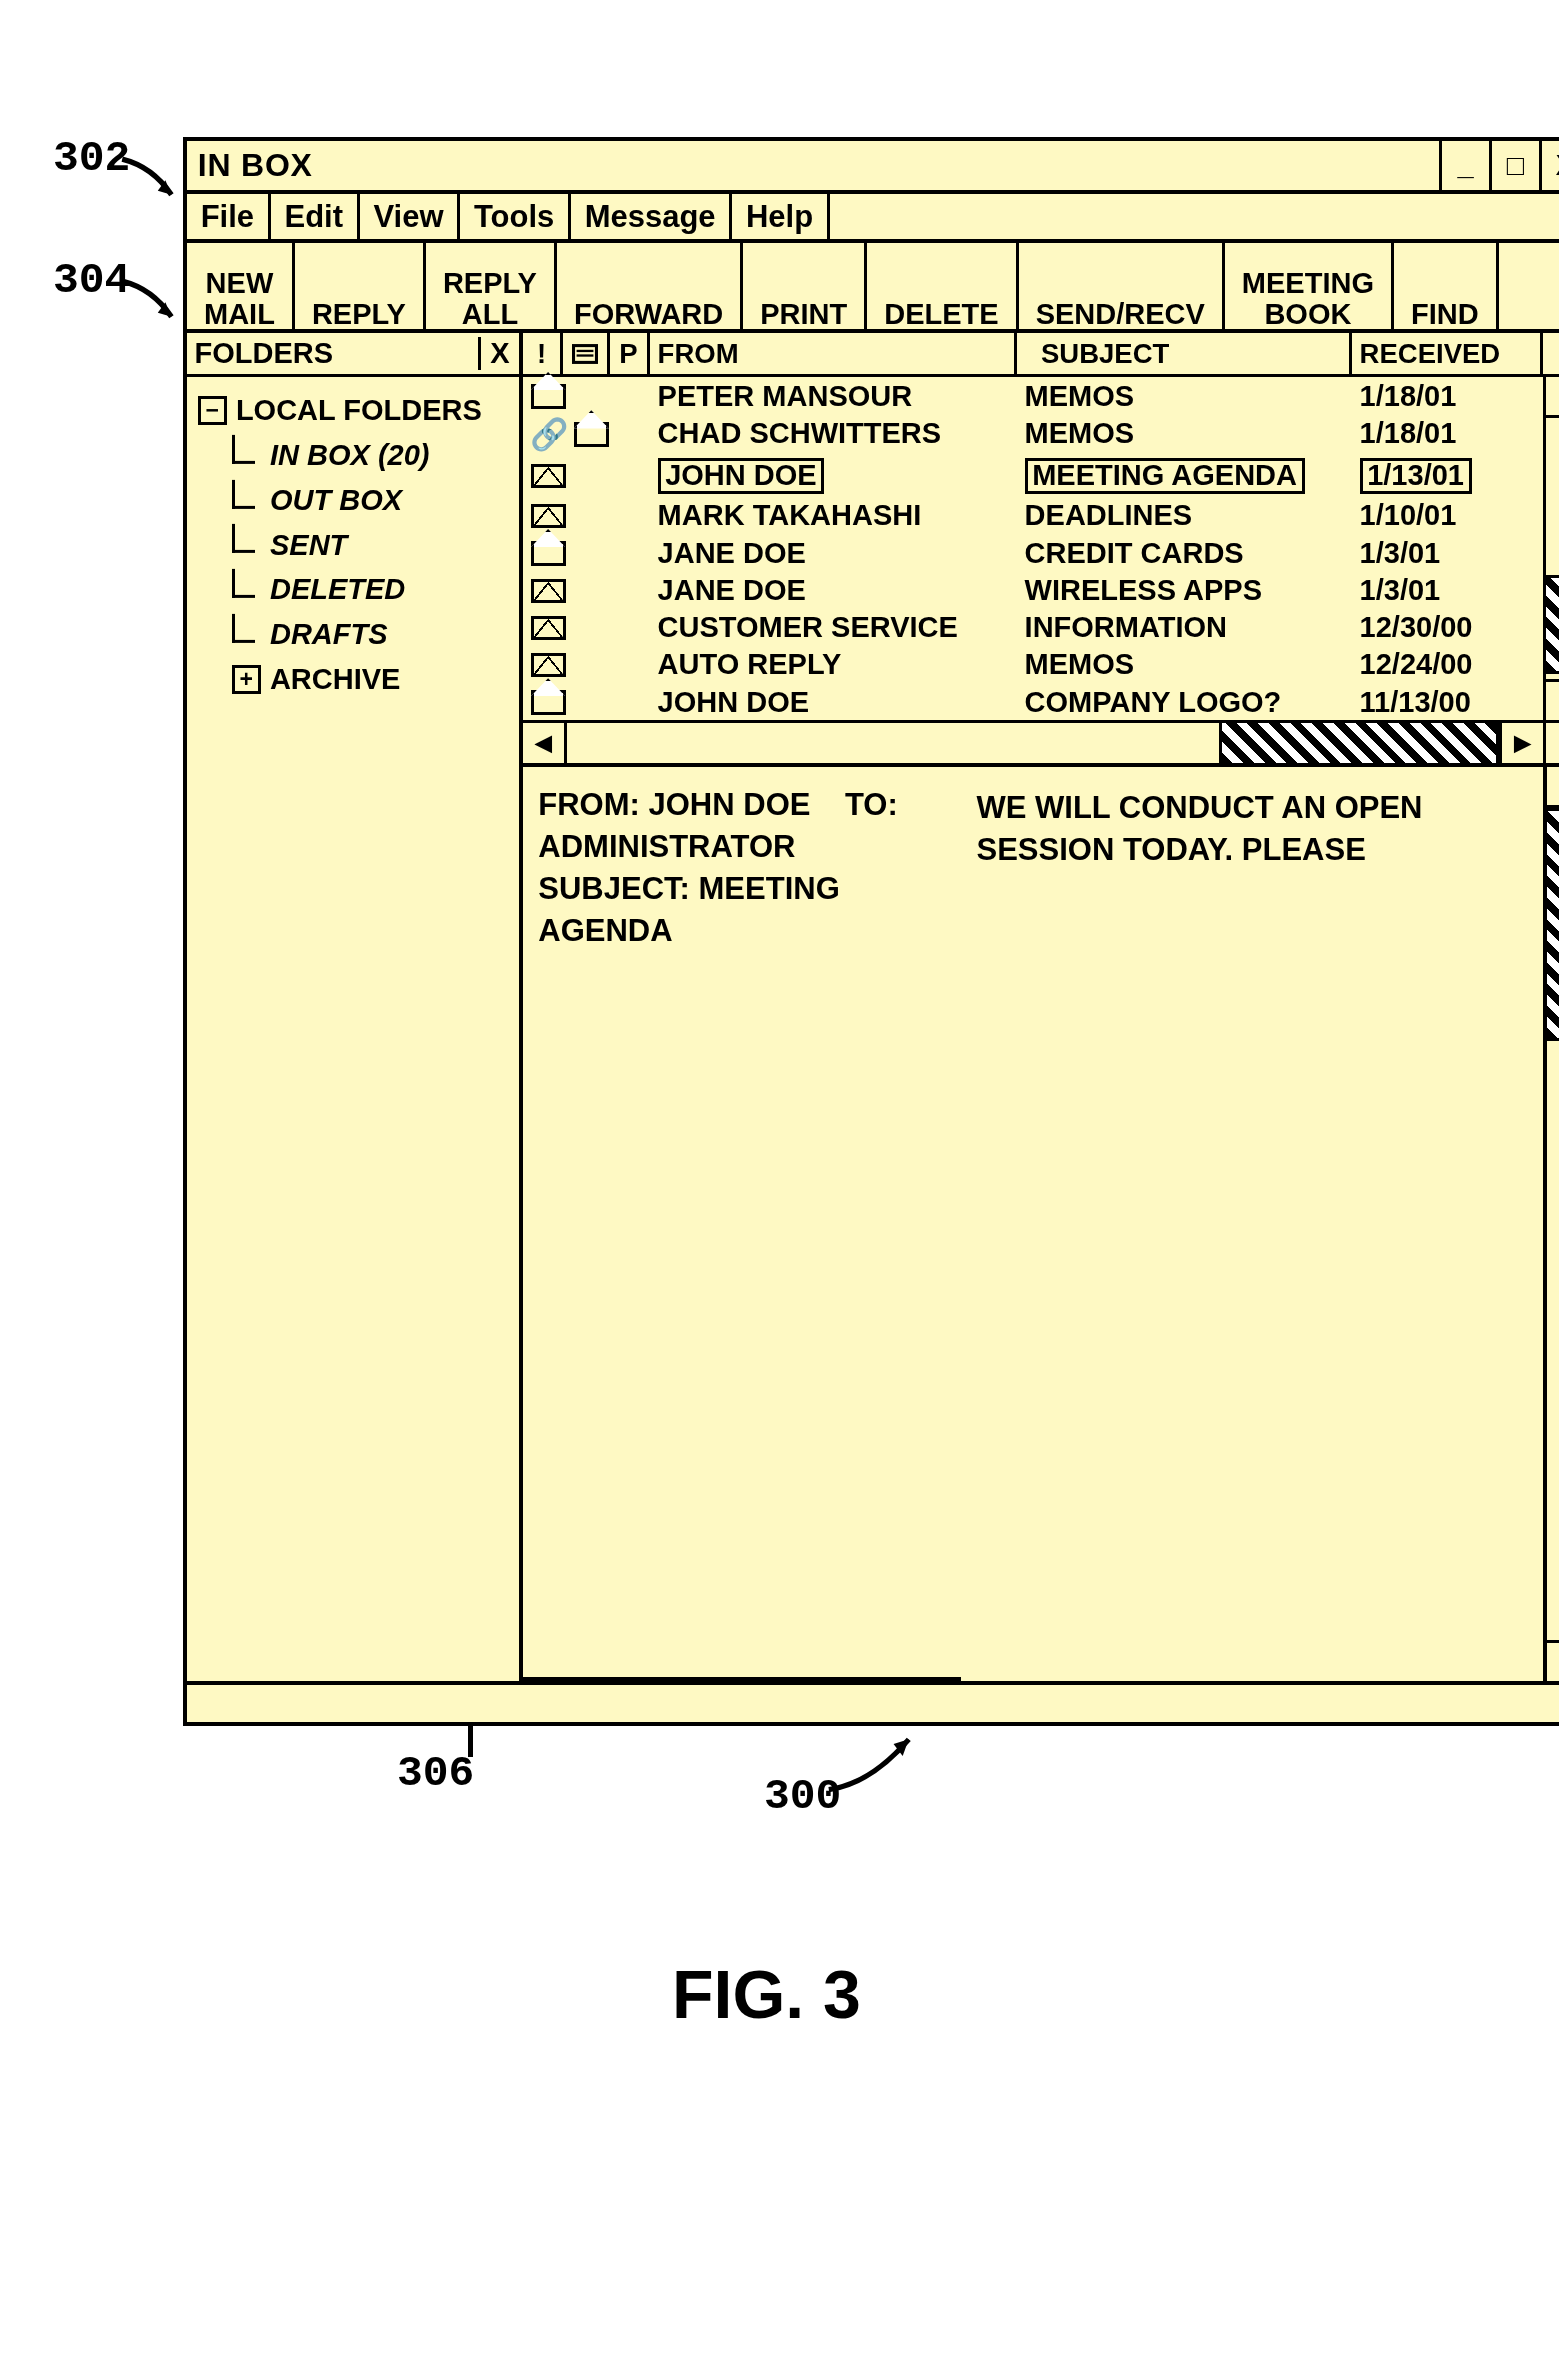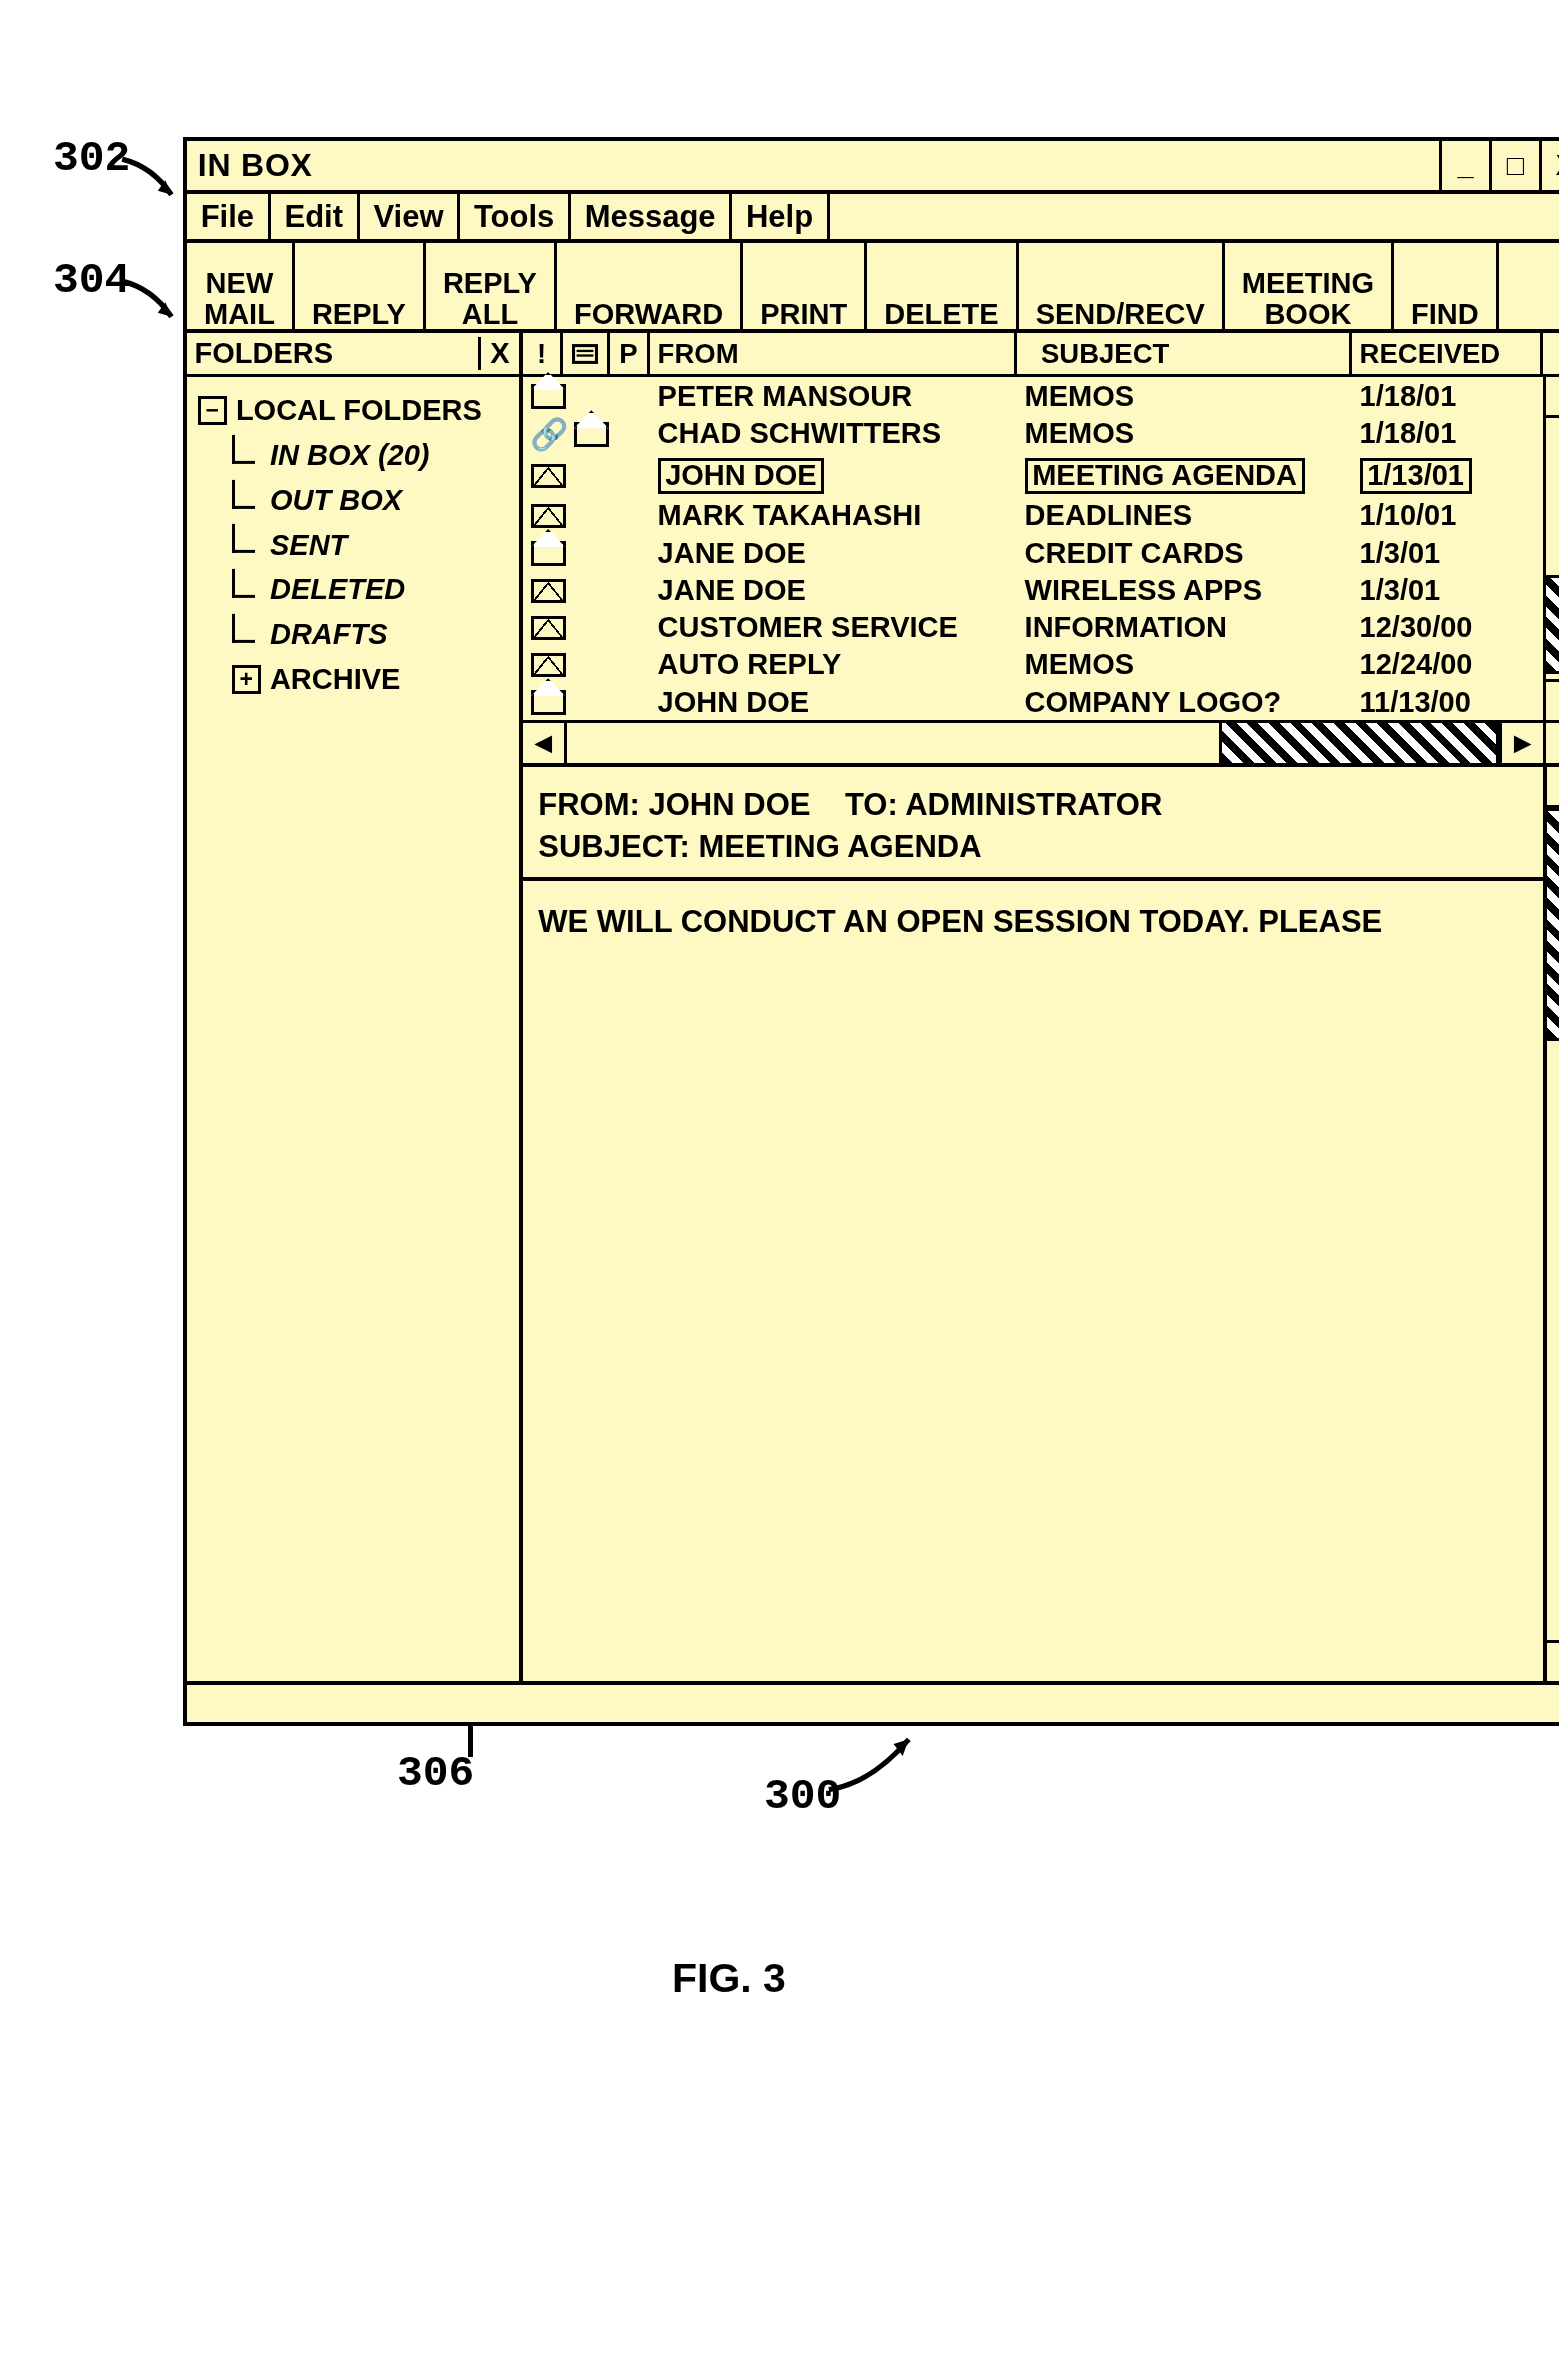--- a/index.html
+++ b/index.html
@@ -174,35 +174,35 @@
   .hs-track { flex:1; position:relative; }
   .hs-thumb {
     position:absolute; top:0; bottom:0;
     background: repeating-linear-gradient(45deg,#000 0 7.6px,#fff 7.6px 15.3px);
     border-left:3.8px solid #000; border-right:3.8px solid #000;
   }
   .hs-corner { width:46px; border-left:3.8px solid #000; }
 
   
   .preview { flex:1; display:flex; }
-  .preview-main { flex:1; display:flex; flex-direction:column; }
+  .preview-main { flex:1; display:flex; }
   .pv-hdr {
     padding:17px 15.3px 9.2px 15.3px; font-size:31px; line-height:1.35;
     border-bottom:4.6px solid #000;
   }
   .pv-body { padding:20px 15.3px; font-size:31px; line-height:1.35; }
   .status-bar { height:41px; border-top:4.6px solid #000; }
 
   
   .callout {
     position:absolute; font-size:43px; font-weight:bold;
     font-family: Liberation Mono, monospace;
   }
   .fig-label {
-    position:absolute; font-size:41px; font-weight:bold;
+    position:absolute; font-size:68px; font-weight:bold;
     font-family: Arial, sans-serif;
   }
   .lead-line { position:absolute; background:#000; }
 </style>
 </head>
 <body>
 
 <div class="page">
 
   <div class="callout" style="left:53px; top:134px;">302</div>

